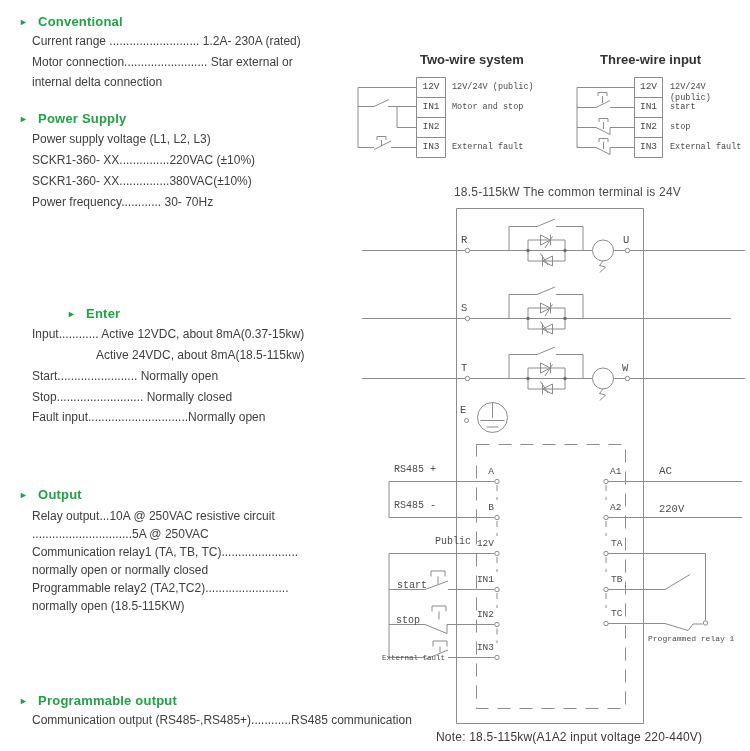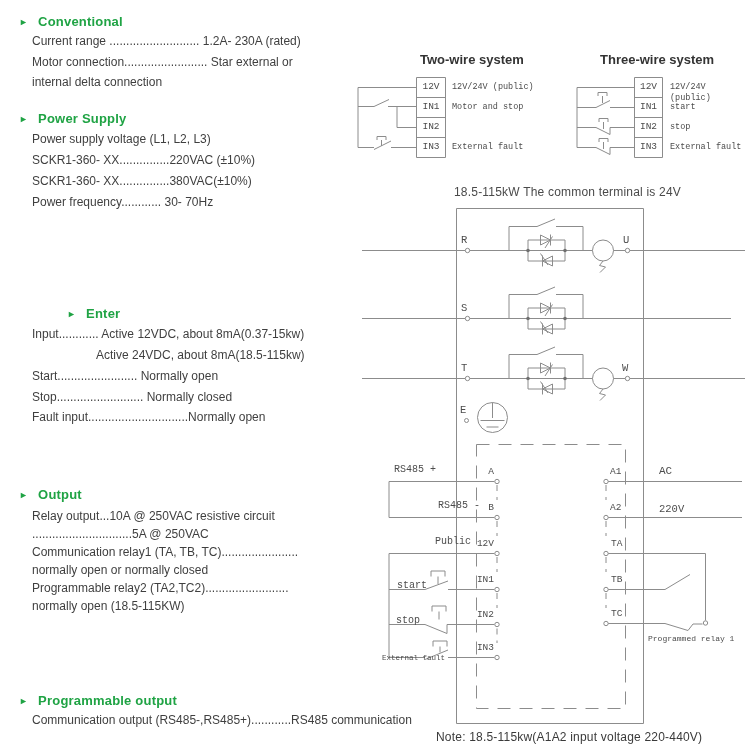--- a/index.html
+++ b/index.html
@@ -166,21 +166,21 @@
 
   <div class="diag-title" style="left:420px;top:52px;">Two-wire system</div>
   <div class="term-cell mono" style="left:417px;top:81px;width:28px;">12V</div>
   <div class="term-cell mono" style="left:417px;top:101px;width:28px;">IN1</div>
   <div class="term-cell mono" style="left:417px;top:121px;width:28px;">IN2</div>
   <div class="term-cell mono" style="left:417px;top:141px;width:28px;">IN3</div>
   <div class="side-label mono" style="left:452px;top:82px;">12V/24V (public)</div>
   <div class="side-label mono" style="left:452px;top:102px;">Motor and stop</div>
   <div class="side-label mono" style="left:452px;top:142px;">External fault</div>
 
-  <div class="diag-title" style="left:600px;top:52px;">Three-wire system</div>
+  <div class="diag-title" style="left:600px;top:52px;">Three-wire input</div>
   <div class="term-cell mono" style="left:635px;top:81px;width:27px;">12V</div>
   <div class="term-cell mono" style="left:635px;top:101px;width:27px;">IN1</div>
   <div class="term-cell mono" style="left:635px;top:121px;width:27px;">IN2</div>
   <div class="term-cell mono" style="left:635px;top:141px;width:27px;">IN3</div>
   <div class="side-label mono" style="left:670px;top:82px;">12V/24V (public)</div>
   <div class="side-label mono" style="left:670px;top:102px;">start</div>
   <div class="side-label mono" style="left:670px;top:122px;">stop</div>
   <div class="side-label mono" style="left:670px;top:142px;">External fault</div>
 
   <div class="heading" style="left:454px;top:185px;">18.5-115kW The common terminal is 24V</div>
@@ -193,21 +193,21 @@
   <div class="phase-label mono" style="left:622px;top:362px;">W</div>
 
   <div class="term-label mono" style="left:464px;top:466px;">A</div>
   <div class="term-label mono" style="left:464px;top:502px;">B</div>
   <div class="term-label mono" style="left:464px;top:538px;">12V</div>
   <div class="term-label mono" style="left:464px;top:574px;">IN1</div>
   <div class="term-label mono" style="left:464px;top:609px;">IN2</div>
   <div class="term-label mono" style="left:464px;top:642px;">IN3</div>
 
   <div class="rterm-label mono" style="left:394px;top:464px;font-size:10px;">RS485 +</div>
-  <div class="rterm-label mono" style="left:394px;top:500px;font-size:10px;margin-left:44px;">RS485 -</div>
+  <div class="rterm-label mono" style="left:394px;top:500px;font-size:10px;">RS485 -</div>
   <div class="rterm-label mono" style="left:395px;top:536px;font-size:10px;padding-left:40px;">Public</div>
   <div class="rterm-label mono" style="left:397px;top:580px;font-size:10px;">start</div>
   <div class="rterm-label mono" style="left:396px;top:615px;font-size:10px;">stop</div>
   <div class="rterm-label mono tiny" style="left:382px;top:652px;">External fault</div>
 
   <div class="rterm-label mono" style="left:610px;top:466px;">A1</div>
   <div class="rterm-label mono" style="left:610px;top:502px;">A2</div>
   <div class="rterm-label mono" style="left:611px;top:538px;">TA</div>
   <div class="rterm-label mono" style="left:611px;top:574px;">TB</div>
   <div class="rterm-label mono" style="left:611px;top:608px;">TC</div>

